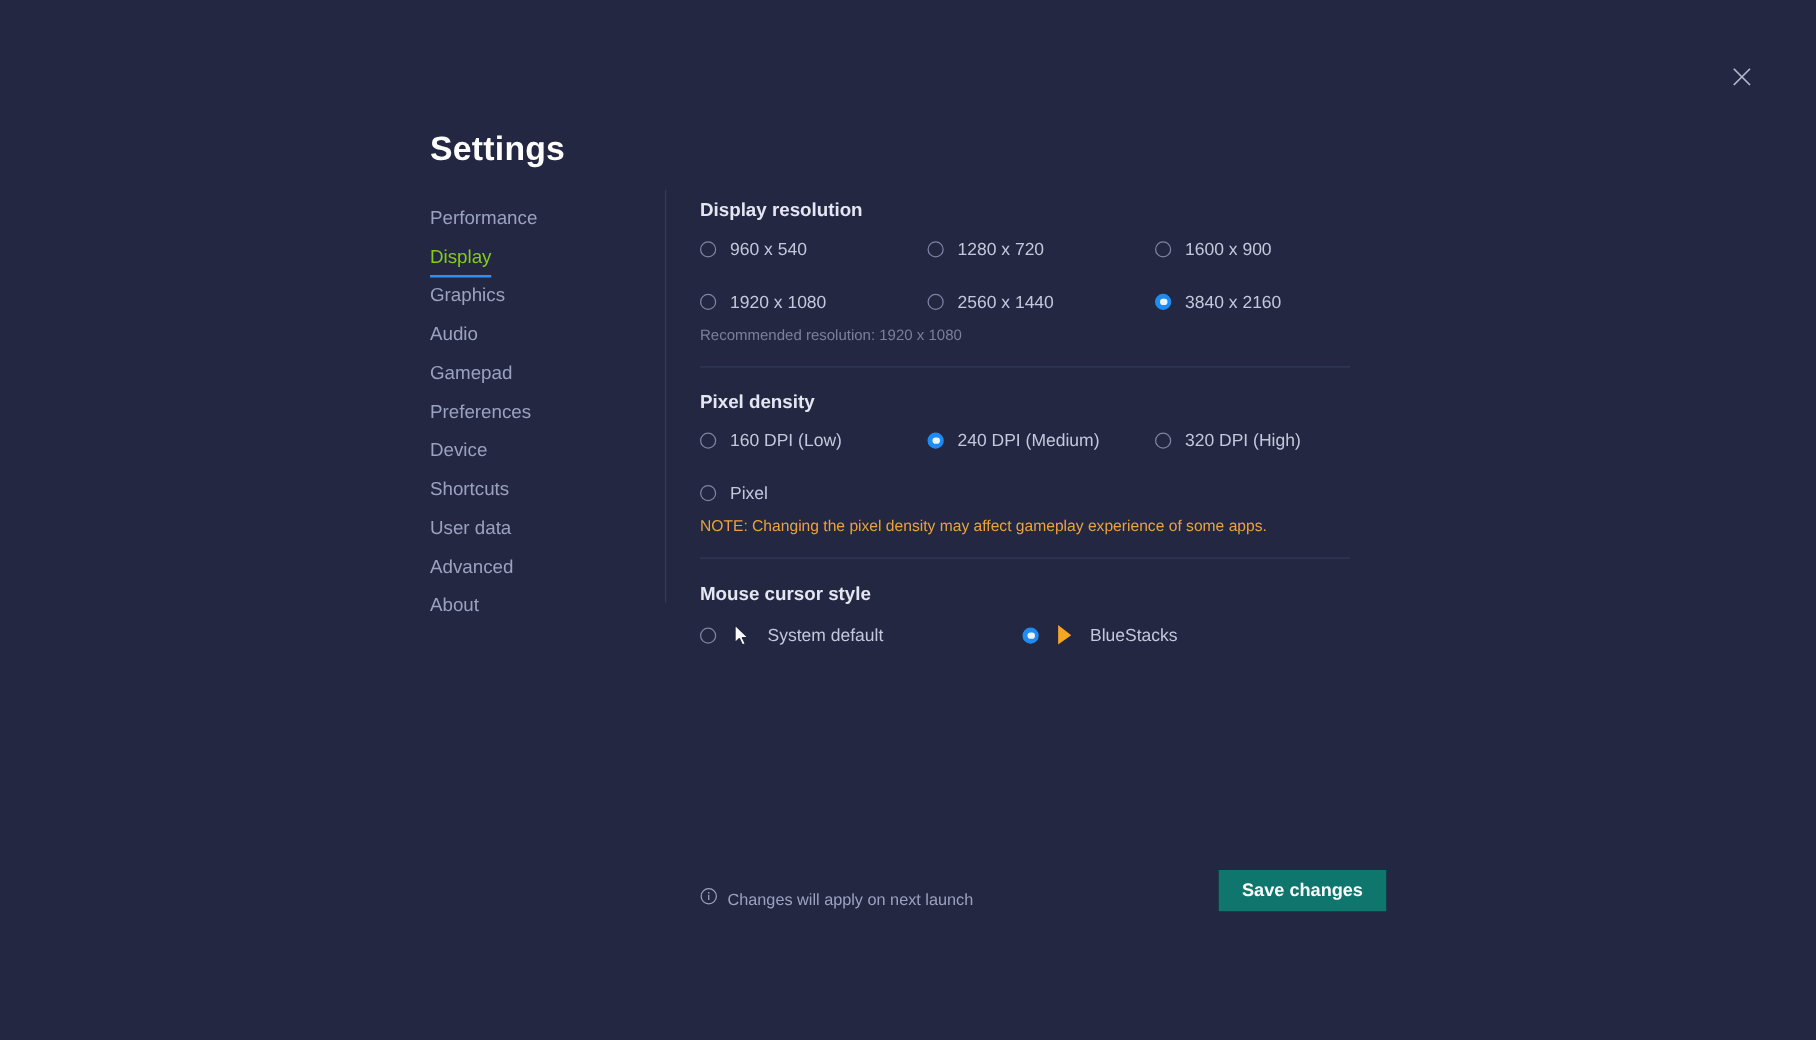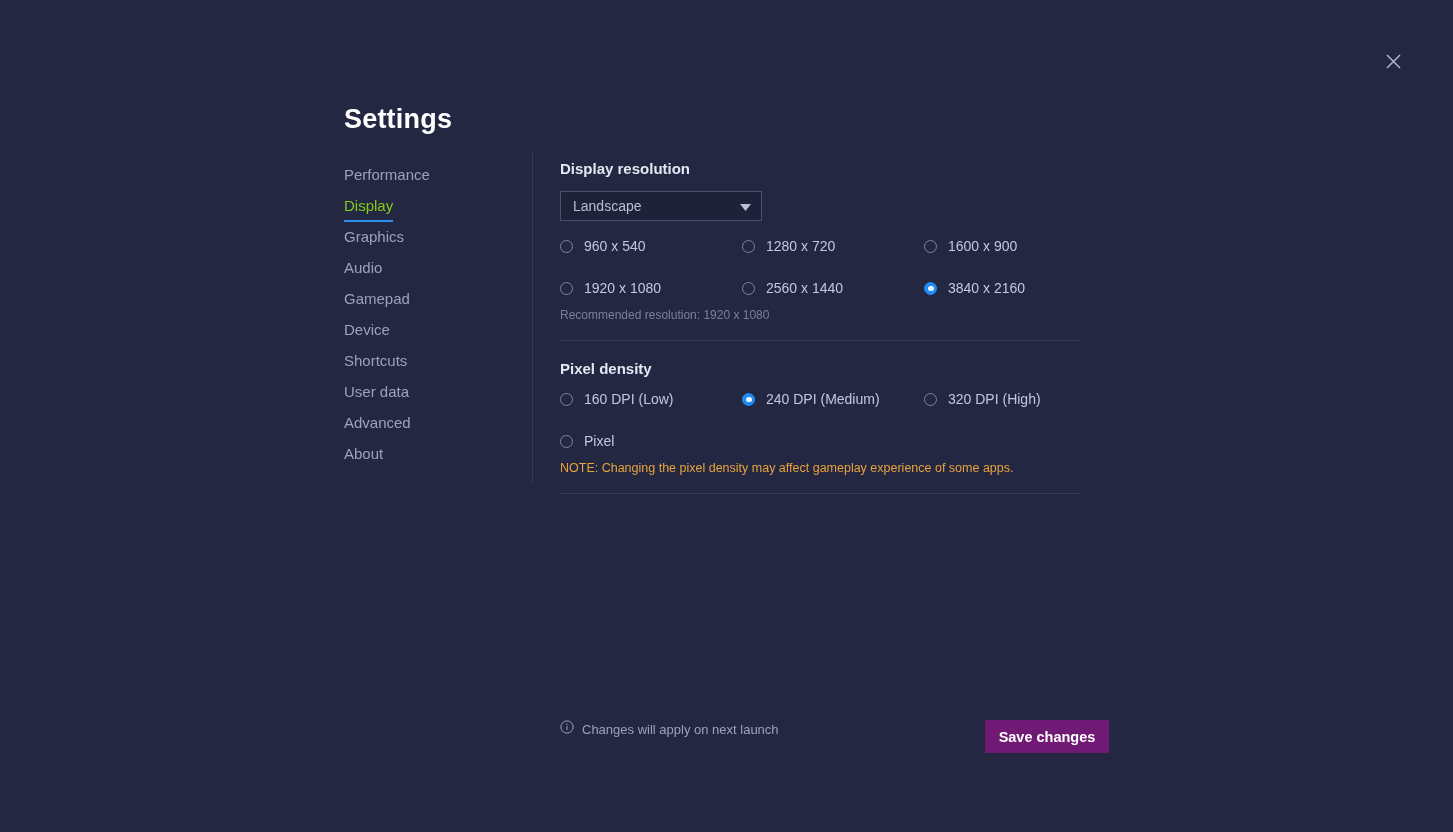--- a/index.html
+++ b/index.html
@@ -196,40 +196,40 @@
     margin-right: 12px;
     display: flex;
     align-items: center;
     justify-content: center;
   }
 
   
   #footer {
     position: absolute;
     left: 560px;
-    top: 720px;
+    top: 696px;
     width: 549px;
     display: flex;
-    align-items: flex-start;
+    align-items: flex-end;
     gap: 28px;
   }
   #footer-note {
     display: flex;
     align-items: center;
     flex: 1;
   }
   #footer-note .note-label {
     font-size: 13px;
     color: #9ba2c0;
     margin-left: 8px;
   }
   #save-changes-button {
-    width: 124px;
+    width: 134px;
     height: 33px;
-    background: #701a75;
+    background: #0f766e;
     color: #ffffff;
     font-size: 14.5px;
     font-weight: bold;
     font-family: "Liberation Sans", sans-serif;
     border: none;
     cursor: pointer;
     display: flex;
     align-items: center;
     justify-content: center;
   }
@@ -249,42 +249,35 @@
   </div>
 
   <div id="page-title">Settings</div>
 
   <div id="sidebar">
     <div class="sidebar-item"><span class="label-inner">Performance</span></div>
     <div class="sidebar-item active"><span class="label-inner">Display</span></div>
     <div class="sidebar-item"><span class="label-inner">Graphics</span></div>
     <div class="sidebar-item"><span class="label-inner">Audio</span></div>
     <div class="sidebar-item"><span class="label-inner">Gamepad</span></div>
+    <div class="sidebar-item"><span class="label-inner">Preferences</span></div>
     <div class="sidebar-item"><span class="label-inner">Device</span></div>
     <div class="sidebar-item"><span class="label-inner">Shortcuts</span></div>
     <div class="sidebar-item"><span class="label-inner">User data</span></div>
     <div class="sidebar-item"><span class="label-inner">Advanced</span></div>
     <div class="sidebar-item"><span class="label-inner">About</span></div>
   </div>
 
   <div id="sidebar-divider"></div>
 
   <div id="content">
 
     <div id="section-display-resolution">
       <div class="section-title">Display resolution</div>
 
-      <div id="orientation-dropdown">
-        <span class="dd-value">Landscape</span>
-        <span>
-          <svg width="11" height="7" viewBox="0 0 11 7">
-            <polygon points="0,0 11,0 5.5,7" fill="#b9bed6"></polygon>
-          </svg>
-        </span>
-      </div>
 
       <div class="radio-grid">
         <div class="radio-row">
           <span class="radio"></span>
           <span class="radio-label">960 x 540</span>
         </div>
         <div class="radio-row">
           <span class="radio"></span>
           <span class="radio-label">1280 x 720</span>
         </div>
@@ -329,20 +322,45 @@
         <div class="radio-row">
           <span class="radio"></span>
           <span class="radio-label">Pixel</span>
         </div>
       </div>
 
       <div class="note-text">NOTE: Changing the pixel density may affect gameplay experience of some apps.</div>
       <div class="divider"></div>
     </div>
 
+    <div id="section-cursor">
+      <div class="section-title">Mouse cursor style</div>
+
+      <div id="cursor-options">
+        <div class="cursor-row">
+          <span class="radio"></span>
+          <span class="cursor-glyph">
+            <svg width="13" height="18" viewBox="0 0 13 18">
+              <polygon points="1,1 1,15.2 4.5,11.9 6.9,17 9.3,15.9 6.9,11.1 11.4,11.1" fill="#ffffff" stroke="#232741" stroke-width="1.1" stroke-linejoin="round"></polygon>
+            </svg>
+          </span>
+          <span class="radio-label">System default</span>
+        </div>
+
+        <div class="cursor-row">
+          <span class="radio selected"></span>
+          <span class="cursor-glyph">
+            <svg width="13" height="18" viewBox="0 0 13 18">
+              <polygon points="1.5,1 1.5,16.5 12,9.2" fill="#f5a623"></polygon>
+            </svg>
+          </span>
+          <span class="radio-label">BlueStacks</span>
+        </div>
+      </div>
+    </div>
 
   </div>
 
   <div id="footer">
     <div id="footer-note">
       <span>
         <svg width="14" height="14" viewBox="0 0 14 14">
           <circle cx="7" cy="7" r="6.1" fill="none" stroke="#9ba2c0" stroke-width="1"></circle>
           <rect x="6.5" y="5.8" width="1" height="4.2" fill="#9ba2c0"></rect>
           <rect x="6.5" y="3.6" width="1" height="1.3" fill="#9ba2c0"></rect>

